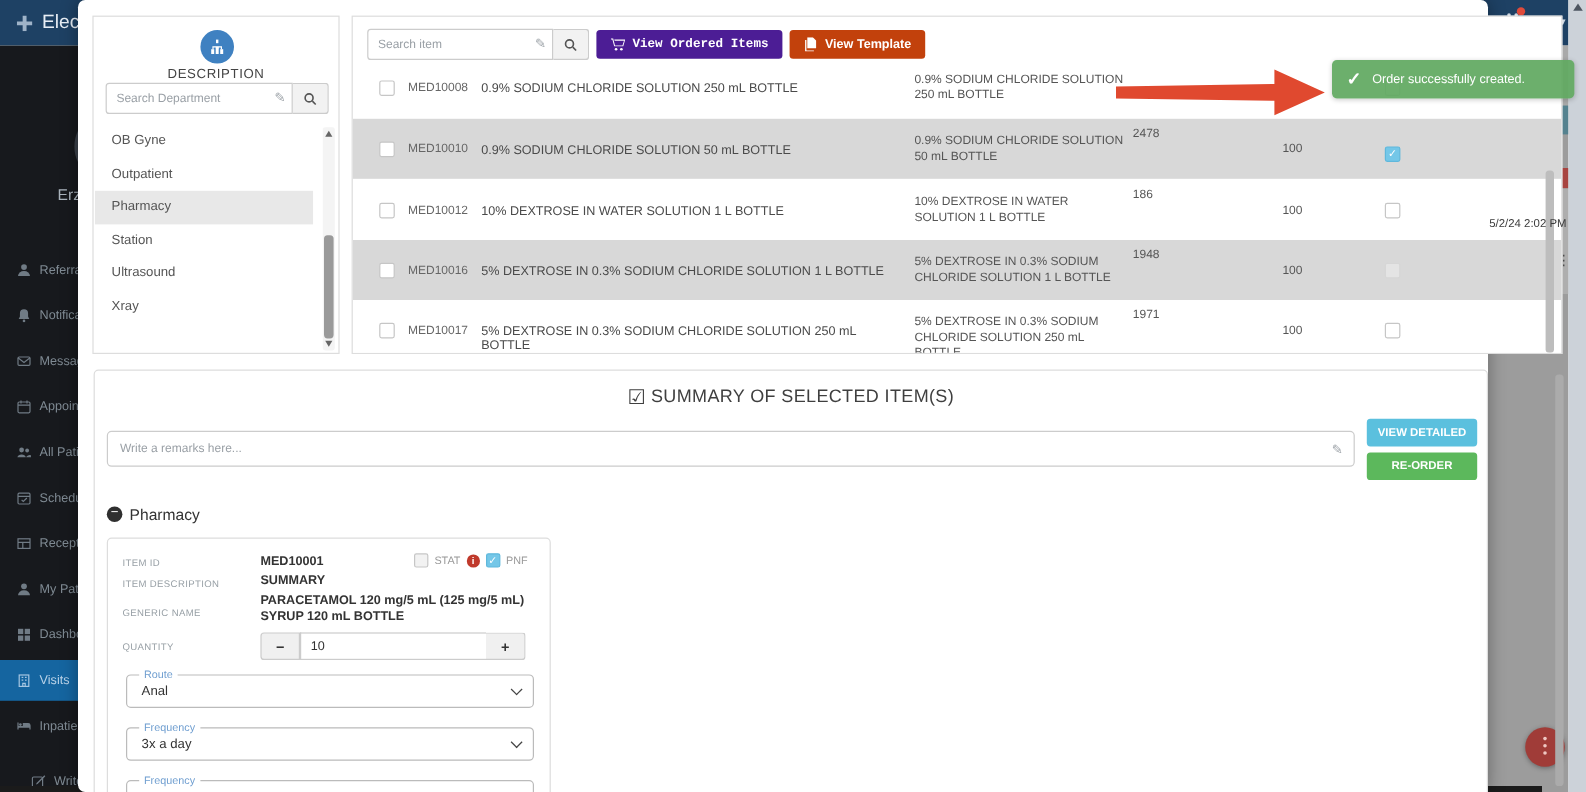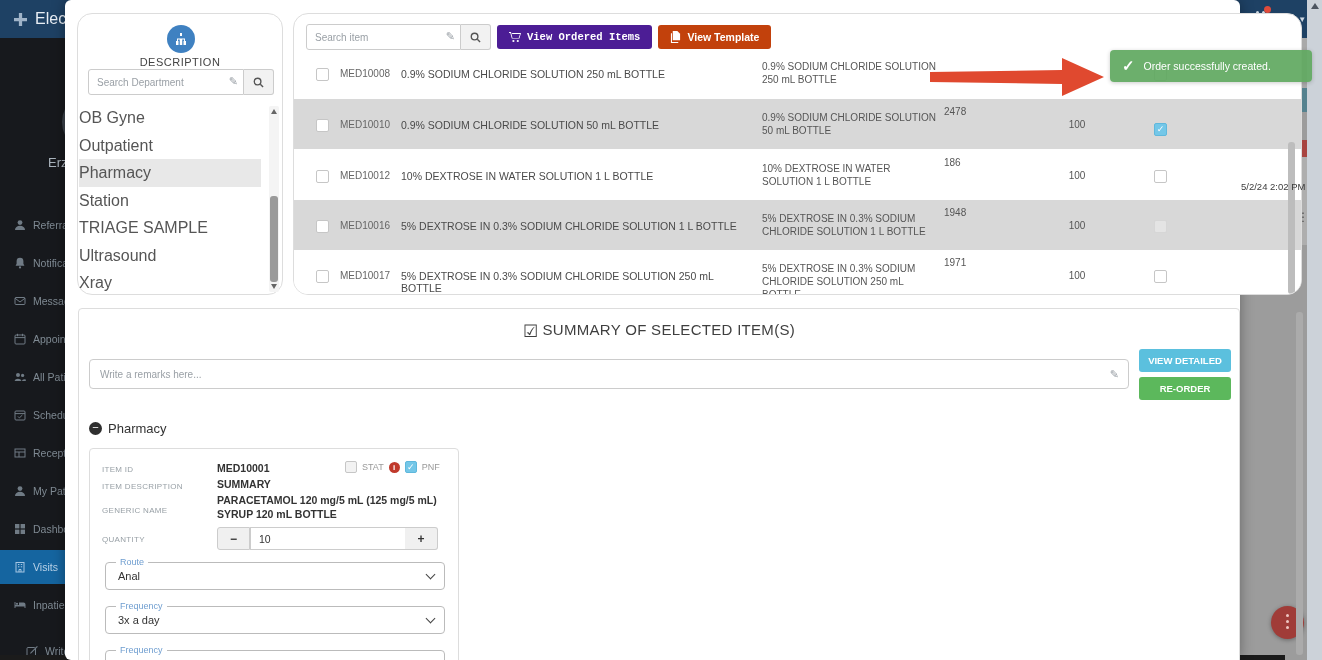--- a/index.html
+++ b/index.html
@@ -44,32 +44,32 @@
   .fab { left:1271px; top:606px; width:33px; height:33px; border-radius:50%; background:#a03c38; box-shadow:0 1px 4px rgba(0,0,0,.35); }
   .fab i { position:absolute; left:15px; width:3px; height:3px; border-radius:50%; background:#eec7c2; }
 
   .scrollbar-page { left:1307px; top:0; width:15px; height:660px; background:#ccd2d9; }
   .sb-arrow-up { left:1311px; top:3px; width:0; height:0; border-left:4px solid transparent; border-right:4px solid transparent; border-bottom:6px solid #4d5560; }
   .bottom-strip { left:0; top:655px; width:1285px; height:5px; background:#1b1b1b; }
 
   
   .modal { left:65px; top:0; width:1175px; height:660px; background:#fff; border-radius:6px; box-shadow:0 0 14px rgba(0,0,0,.35); }
 
-  .card { position:absolute; background:#fff; border:1px solid #ddd; border-radius:15px; }
+  .card { position:absolute; background:#fff; border:1px solid #ddd; border-radius:0; }
   .dept-card { left:12px; top:13px; width:206px; height:282px; }
   .dept-circle { position:absolute; left:89px; top:11px; width:28px; height:28px; border-radius:50%; background:#3f81c1; display:flex; align-items:center; justify-content:center; color:#fff; }
   .dept-title { position:absolute; left:0; top:42px; width:100%; text-align:center; font-size:11px; color:#444; letter-spacing:0.5px; }
   .dept-search { position:absolute; left:10px; top:55px; width:186px; height:26px; display:flex; }
   .in-wrap { position:relative; flex:1; }
   .in-wrap input { width:100%; height:26px; border:1px solid #ccc; border-radius:3px 0 0 3px; font-size:10px; padding:0 22px 0 8px; color:#555; font-family:"Liberation Sans",sans-serif; }
   .in-wrap input::placeholder { color:#9aa0a6; }
   .pen-ic { position:absolute; right:6px; top:6px; color:#9aa0a6; font-size:11px; }
   .srch-btn { width:30px; height:26px; border:1px solid #ccc; border-left:none; background:#f2f2f2; border-radius:0 3px 3px 0; display:flex; align-items:center; justify-content:center; color:#555; }
   .dept-list { position:absolute; left:1px; top:90px; width:182px; height:190px; overflow:hidden; }
-  .dept-item { height:27.5px; line-height:27.5px; padding-left:0; font-size:16px; color:#555; white-space:nowrap; }
+  .dept-item { height:27.5px; line-height:27.5px; padding-left:14px; font-size:11px; color:#555; white-space:nowrap; }
   .dept-item.sel { background:#e8e8e8; }
   .dept-sb { position:absolute; right:3px; top:92px; width:10px; height:186px; background:#f4f4f4; border-radius:2px; }
   .dept-sb .th { position:absolute; left:1px; top:90px; width:8px; height:86px; background:#9a9a9a; border-radius:3px; }
   .dept-sb .au { position:absolute; left:2px; top:3px; width:0; height:0; border-left:3px solid transparent; border-right:3px solid transparent; border-bottom:5px solid #666; }
   .dept-sb .ad { position:absolute; left:2px; bottom:3px; width:0; height:0; border-left:3px solid transparent; border-right:3px solid transparent; border-top:5px solid #666; }
 
   .items-card { left:228px; top:13px; width:1009px; height:282px; overflow:hidden; }
   .items-toolbar { position:absolute; left:12px; top:9px; height:28px; display:flex; align-items:center; }
   .item-search { display:flex; width:185px; }
   .btn { height:24px; border:none; border-radius:3px; color:#fff; font-size:10.5px; font-weight:bold; display:flex; align-items:center; gap:6px; padding:0 12px; margin-left:6px; font-family:"Liberation Sans",sans-serif; }
@@ -319,21 +319,20 @@
               <circle cx="5" cy="5" r="3.6"></circle>
               <path d="M8 8l3 3"></path>
             </svg>
         </span>
       </div>
       <div class="dept-list">
         <div class="dept-item">OB Gyne</div>
         <div class="dept-item">Outpatient</div>
         <div class="dept-item sel">Pharmacy</div>
         <div class="dept-item">Station</div>
-        <div class="dept-item">TRIAGE SAMPLE</div>
         <div class="dept-item">Ultrasound</div>
         <div class="dept-item">Xray</div>
       </div>
       <div class="dept-sb">
           <span class="au"></span>
           <span class="th"></span>
           <span class="ad"></span>
         </div>
     </div>
 

